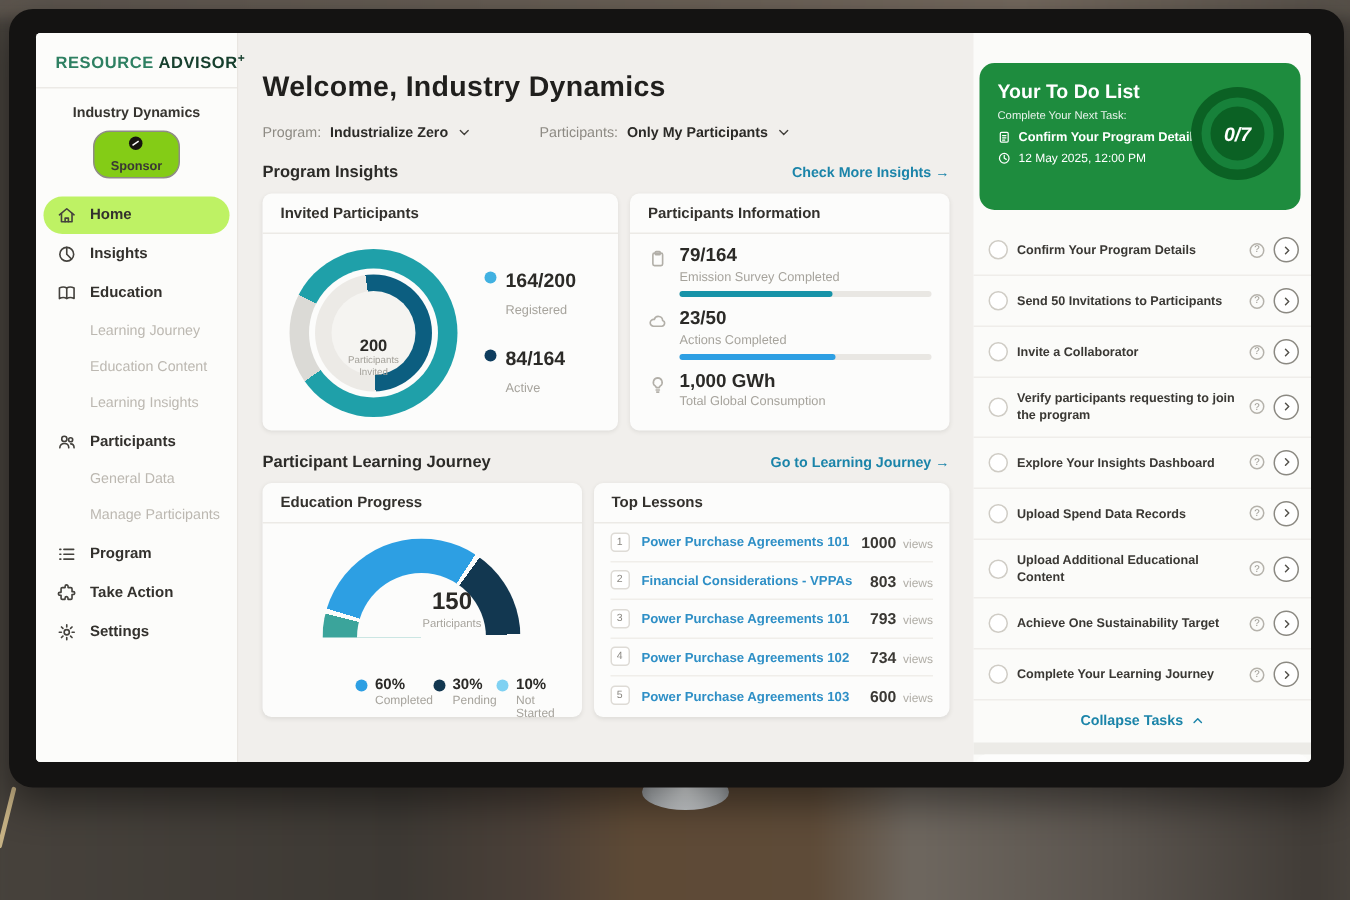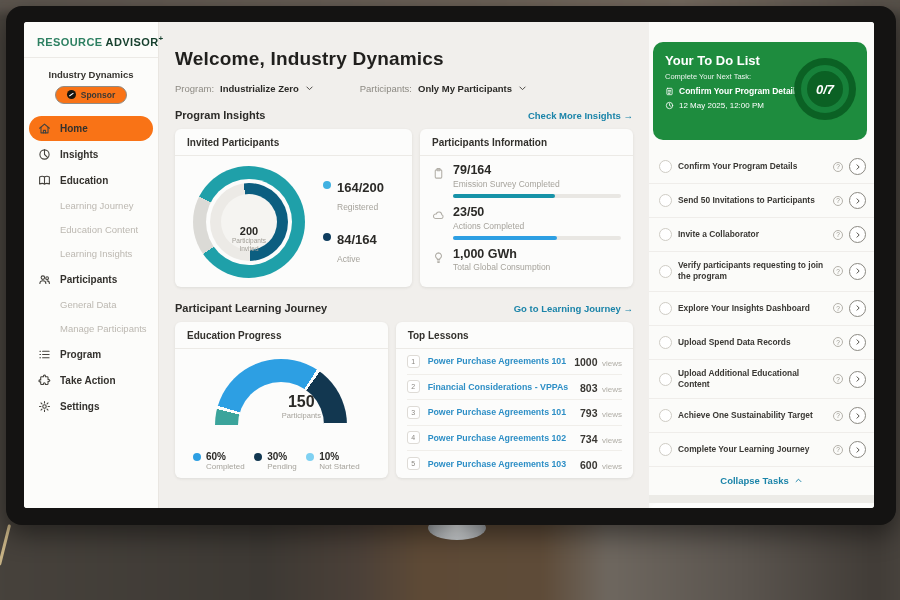--- a/index.html
+++ b/index.html
@@ -22,26 +22,26 @@
     border-radius:3px; overflow:hidden; }
 
   
   .sidebar { position:absolute; left:0; top:0; width:135px; height:100%; background:#fcfcfa; border-right:1px solid #e9e6e1; }
   .logo { padding:12px 10px 9px 13px; font-size:11px; font-weight:bold; letter-spacing:.4px; border-bottom:1px solid #eceae6; white-space:nowrap; }
   .logo .l1 { color:#2e8062; }
   .logo .l2 { color:#17402e; }
   .logo sup { font-size:8px; color:#17402e; }
   .org { text-align:center; font-size:9.5px; font-weight:bold; color:#36342f; margin-top:11px; }
   .sponsor { display:flex; align-items:center; gap:5px; width:fit-content; margin:6px auto 12px;
-    border:1px solid #8f8c86; border-radius:11px; padding:3px 11px; font-size:8.5px; font-weight:bold; color:#3a3834; background:#f97316; }
+    border:1px solid #8f8c86; border-radius:11px; padding:3px 11px; font-size:8.5px; font-weight:bold; color:#3a3834; background:#84cc16;flex-direction:column; }
   .sponsor-dot { width:9px; height:9px; border-radius:50%; background:#16150f; position:relative; }
   .sponsor-dot::after { content:""; position:absolute; left:2px; top:4px; width:5px; height:1.4px; background:#fff; transform:rotate(-35deg); }
   .nav-item { display:flex; align-items:center; gap:9px; height:25px; margin:1px 5px; padding-left:9px;
     font-size:10px; font-weight:bold; color:#33312d; border-radius:13px; cursor:pointer; }
-  .nav-item.active { background:#f97316; }
+  .nav-item.active { background:#bef264; }
   .nav-icon { width:13px; height:13px; color:#44423d; flex:none; display:flex; }
   .nav-icon svg { width:13px; height:13px; }
   .nav-sub { height:24px; display:flex; align-items:center; padding-left:36px; font-size:9.5px; color:#bcb8b1; cursor:pointer; }
 
   
   .main { position:absolute; left:135px; top:0; width:490px; height:100%; }
   .page-title { margin:26px 16px 0; font-size:19px; font-weight:bold; color:#201f1d; letter-spacing:.2px; }
   .filters { display:flex; gap:46px; margin:13px 16px 0; align-items:center; }
   .filter { display:flex; align-items:center; gap:6px; font-size:9.5px; }
   .filter .flabel { color:#8d8a83; }
@@ -86,21 +86,21 @@
   
   .card-edu { width:224px; height:156px; }
   .gauge-wrap { position:relative; width:100%; height:84px; margin-top:10px; }
   .gauge { position:absolute; left:50%; transform:translateX(-50%); width:132px; height:66px; overflow:hidden; }
   .gauge-arc { position:absolute; width:132px; height:132px; border-radius:50%;
     background:conic-gradient(from 268deg,#3ba49b 0 16deg,#fcfcfb 16deg 19deg,#2d9fe3 19deg 125deg,#fcfcfb 125deg 128deg,#123750 128deg 180deg,transparent 180deg 360deg); }
   .gauge-hole { position:absolute; left:23px; top:23px; width:86px; height:86px; border-radius:50%; background:#fcfcfb; }
   .gauge-center { position:absolute; left:0; right:0; top:34px; text-align:center;padding-left:40px; }
   .gauge-center .gv { font-size:16px; font-weight:bold; color:#2b2a27; }
   .gauge-center .gl { font-size:7.5px; color:#a6a39c; }
-  .gauge-legend { display:flex; justify-content:space-between; padding:8px 28px 0 18px; }
+  .gauge-legend { display:flex; justify-content:space-between; padding:8px 12px 0 18px;margin-left:44px; }
   .gl-item .top { display:flex; align-items:center; gap:5px; }
   .gl-item .pct { font-size:10px; font-weight:bold; color:#2b2a27; }
   .gl-item .lab { font-size:8px; color:#a6a39c; margin-left:13px; }
   .gl-dot { width:8px; height:8px; border-radius:50%; }
 
   
   .card-lessons { width:242px; height:156px; }
   .lesson-row { display:flex; align-items:center; gap:8px; height:25.5px; margin:0 11px; border-bottom:1px solid #f0eeea; }
   .lesson-row:last-child { border-bottom:none; }
   .rank { width:13px; height:13px; border:1px solid #dedbd6; border-radius:3px; font-size:7px; color:#8a8781;

